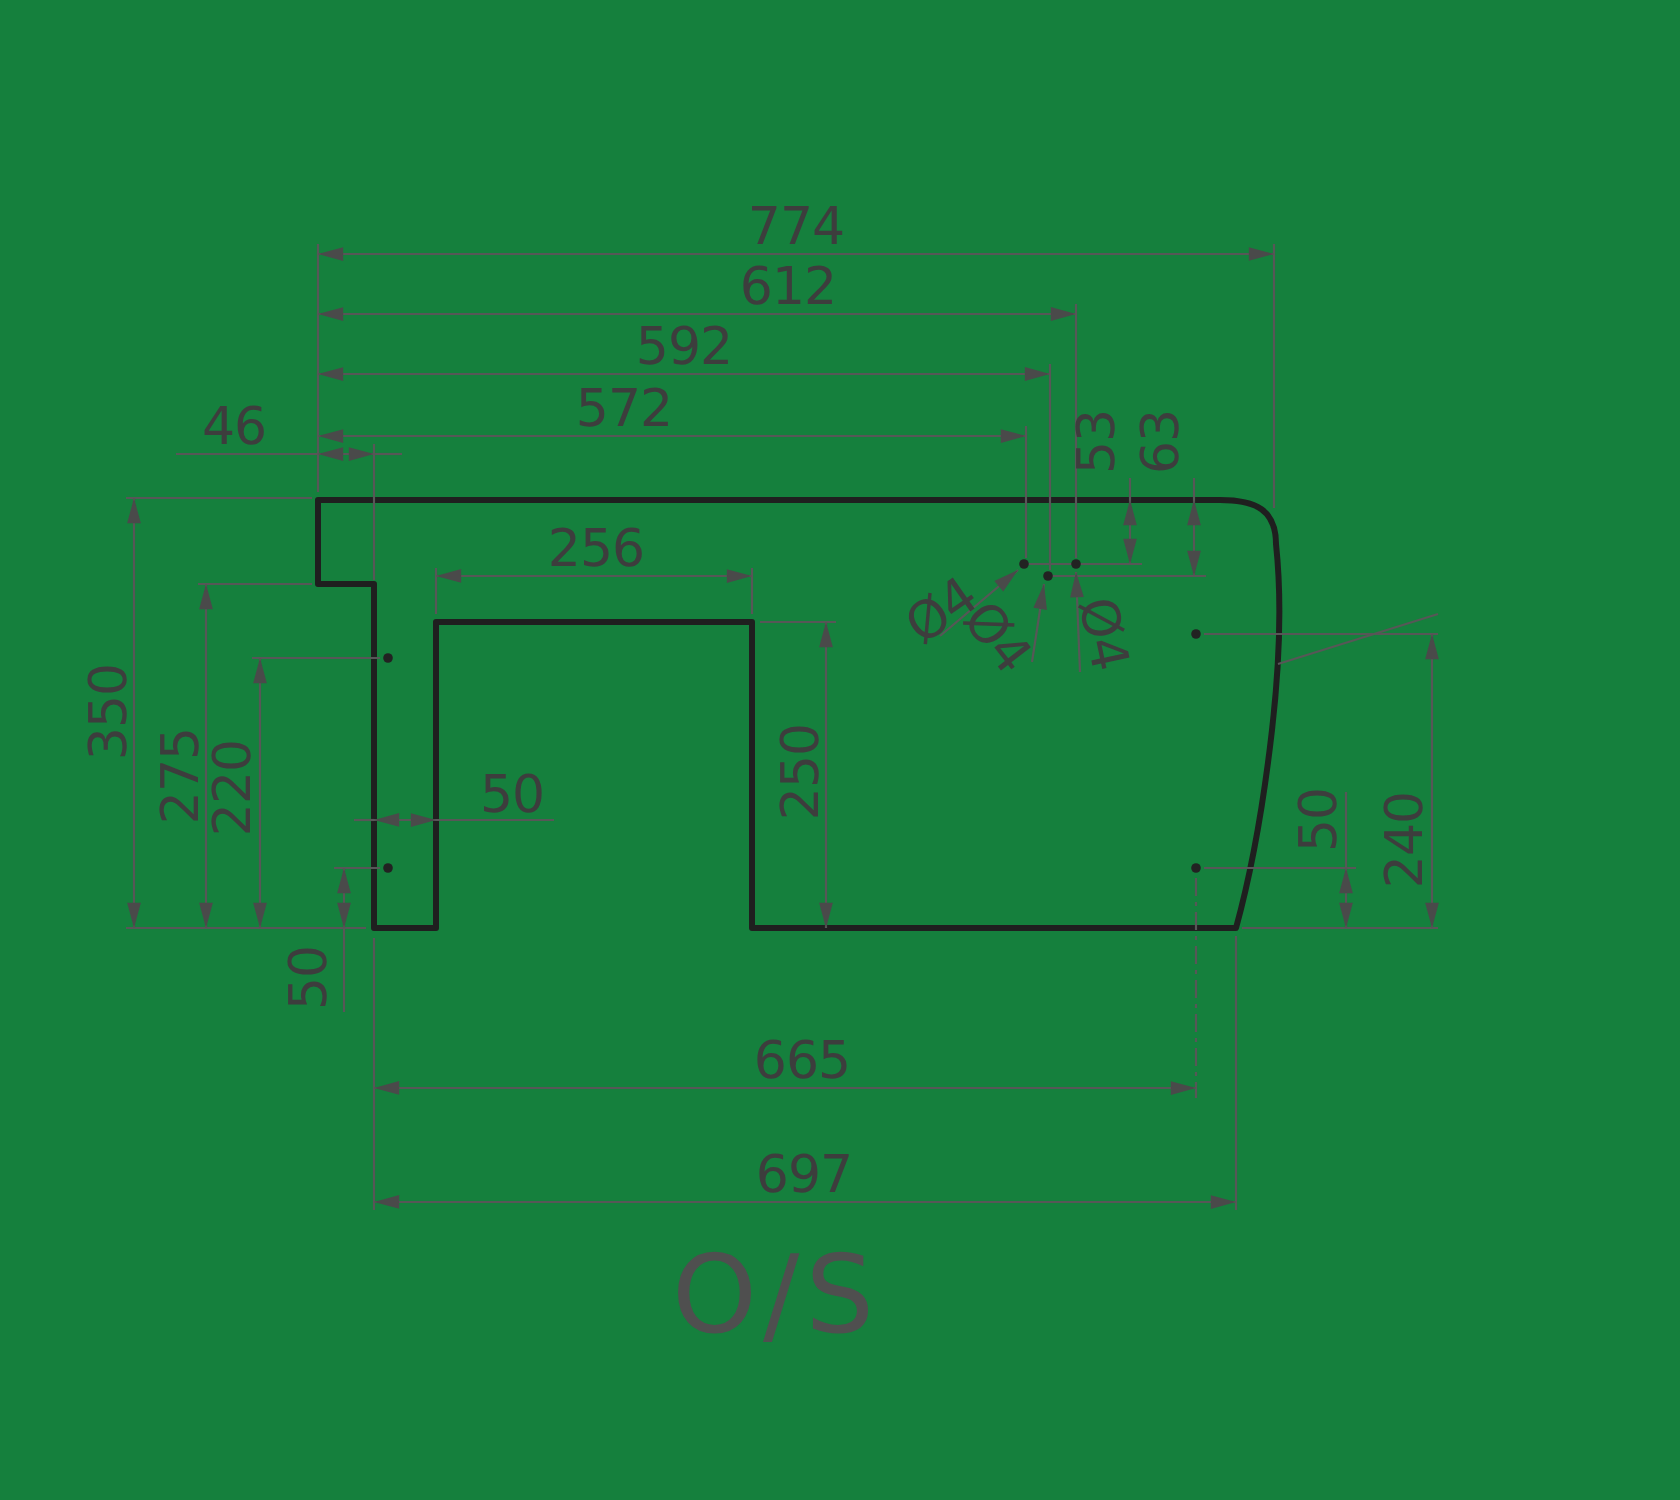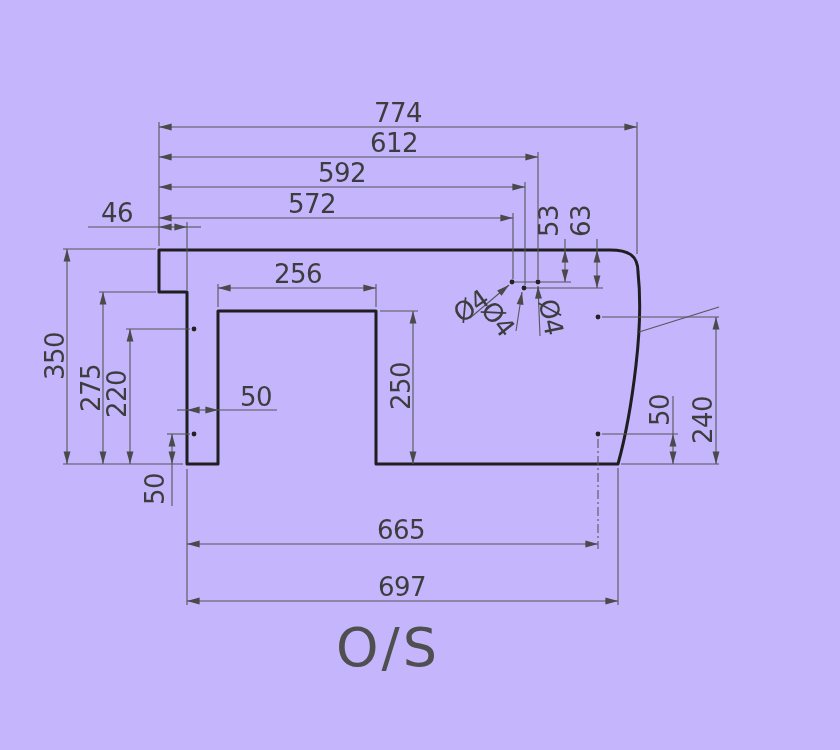--- a/index.html
+++ b/index.html
@@ -1,16 +1,16 @@
 <!DOCTYPE html>
 <html><head>
 <meta charset="utf-8">
 <style>
   html,body{margin:0;padding:0;background:#ffffff;}
-  .canvas{position:relative;width:840px;height:750px;background:#c4b5fd;overflow:hidden;}
+  .canvas{position:relative;width:840px;height:750px;background:#15803d;overflow:hidden;}
   svg{display:block;}
   .outline{stroke:#1f1f1f;stroke-width:3;fill:none;stroke-linejoin:round;stroke-linecap:square;}
   .dim{stroke:#575757;stroke-width:1.1;fill:none;}
   .dd{stroke-dasharray:9 3 2 3;}
   .hole{fill:#222;stroke:none;}
   text{font-family:"DejaVu Sans","Liberation Sans",sans-serif;font-size:26px;fill:#3d3d3d;letter-spacing:-0.5px;}
   .vlab{dominant-baseline:central;}
   .hlab{text-anchor:middle;}
   .oslab{font-size:54px;fill:#4f4f4f;letter-spacing:3px;}
 </style>

